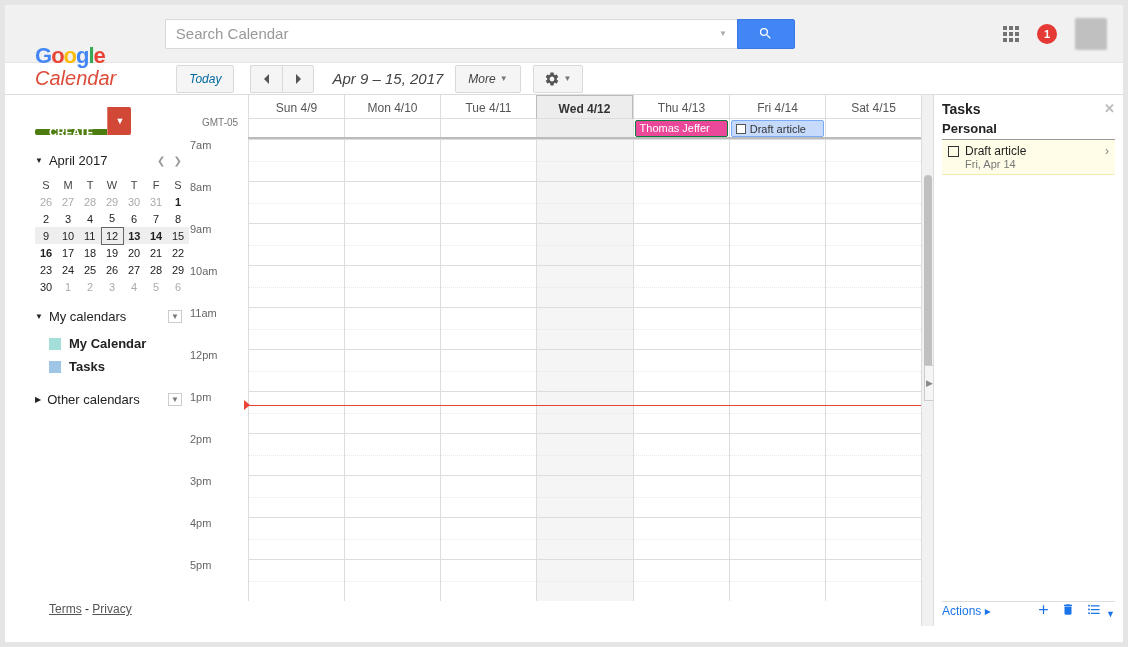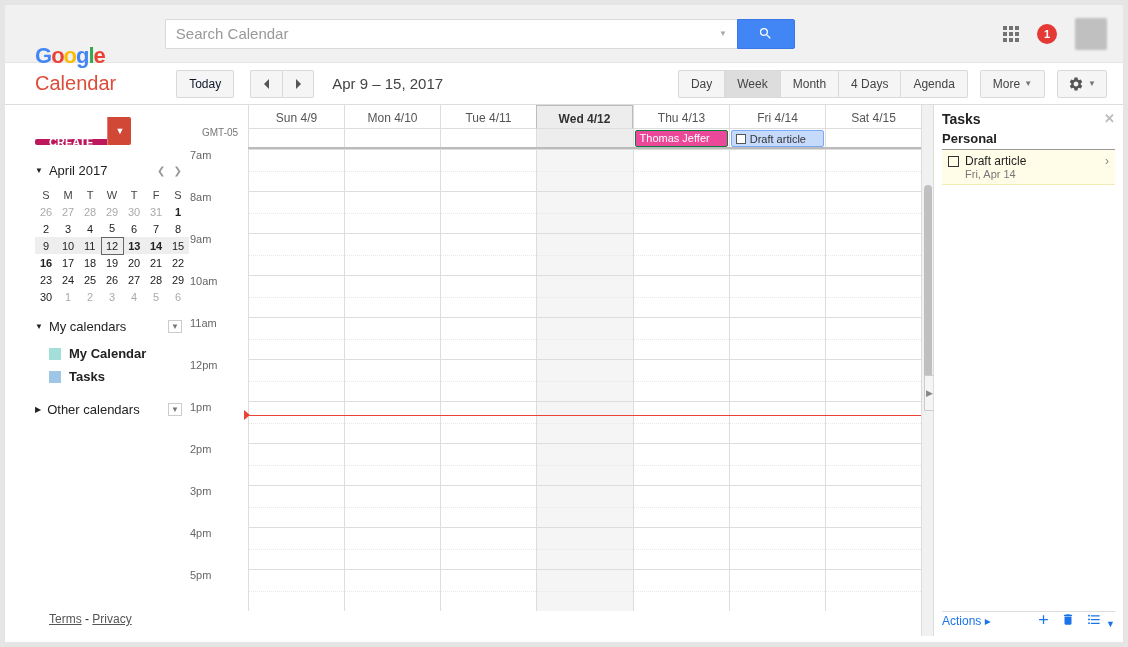--- a/index.html
+++ b/index.html
@@ -15,44 +15,44 @@
 .search-input .caret { margin-left: auto; color: #aaa; font-size: 8px; }
 .search-btn { width: 58px; height: 30px; background: #4285f4; border: 1px solid #3b78e7; display: flex; align-items: center; justify-content: center; border-radius: 0 2px 2px 0; }
 .search-btn svg { fill: #fff; }
 .header-right { margin-left: auto; display: flex; align-items: center; gap: 18px; }
 .apps-icon { width: 16px; height: 16px; display: grid; grid-template-columns: repeat(3,4px); grid-template-rows: repeat(3,4px); gap: 2px; }
 .apps-icon span { background: #737373; }
 .notif { width: 20px; height: 20px; border-radius: 50%; background: #e53935; color: #fff; font-size: 11px; font-weight: bold; display: flex; align-items: center; justify-content: center; }
 .avatar { width: 32px; height: 32px; background: #c0c0c0; border-radius: 2px; filter: blur(1px); }
 
 
-.toolbar { height: 42px; display: flex; align-items: center; padding: 0 16px 0 30px; border-bottom: 1px solid #ddd; }
+.toolbar { height: 32px; display: flex; align-items: center; padding: 0 16px 0 30px; border-bottom: 1px solid #ddd; font-style: italic; }
 .app-title { color: #dd4b39; font-size: 20px; margin-right: 60px; }
 .tbtn { border: 1px solid #d9d9d9; background: #f5f5f5; height: 28px; padding: 0 12px; display: flex; align-items: center; justify-content: center; font-size: 12px; color: #444; border-radius: 2px; cursor: pointer; }
-.tbtn.disabled { color: #0f172a; }
+.tbtn.disabled { color: #0369a1; }
 .nav-btns { display: flex; margin-left: 16px; }
 .nav-btns .tbtn { width: 32px; padding: 0; }
 .nav-btns .tbtn:first-child { border-right: none; border-radius: 2px 0 0 2px; }
 .nav-btns .tbtn:last-child { border-radius: 0 2px 2px 0; }
 .date-range { margin-left: 18px; font-size: 15px; color: #444; }
 .view-btns { margin-left: auto; display: flex; }
 .view-btns .tbtn { border-radius: 0; border-right: none; }
 .view-btns .tbtn:first-child { border-radius: 2px 0 0 2px; }
 .view-btns .tbtn:last-child { border-right: 1px solid #d9d9d9; border-radius: 0 2px 2px 0; }
 .view-btns .tbtn.active { background: #ddd; }
 .more-btn { margin-left: 12px; }
 .gear-btn { margin-left: 12px; padding: 0 10px; }
 .gear-btn svg { fill: #555; }
 .caret-d { font-size: 8px; margin-left: 4px; color: #777; }
 
 
 .content { display: flex; height: calc(100% - 106px); }
 .sidebar { width: 185px; padding: 12px 8px 0 30px; position: relative; }
 .create-btn { display: flex; height: 28px; margin-bottom: 18px; }
-.create-btn .main { background: #be185d; color: #fff; font-size: 11px; font-weight: bold; padding: 0 14px; display: flex; align-items: center; border-radius: 2px 0 0 2px; margin-top: 22px; }
+.create-btn .main { background: #4d7c0f; color: #fff; font-size: 11px; font-weight: bold; padding: 0 14px; display: flex; align-items: center; border-radius: 2px 0 0 2px; margin-top: 22px; }
 .create-btn .dd { background: #d14836; color: #fff; width: 24px; display: flex; align-items: center; justify-content: center; border-left: 1px solid rgba(255,255,255,0.3); border-radius: 0 2px 2px 0; font-size: 9px; }
 
 .mini-header { display: flex; align-items: center; font-size: 13px; margin-bottom: 8px; }
 .mini-header .tri { font-size: 8px; margin-right: 6px; }
 .mini-header .nav { margin-left: auto; color: #999; font-size: 10px; }
 .mini-cal { width: 154px; font-size: 11px; }
 .mini-cal table { border-collapse: collapse; width: 100%; }
 .mini-cal th, .mini-cal td { width: 22px; height: 17px; text-align: center; font-weight: normal; }
 .mini-cal th { color: #444; }
 .mini-cal .dim { color: #aaa; }
@@ -161,27 +161,20 @@
             <path d="M6 0L1 5l5 5z" fill="#555"></path>
           </svg>
         </div>
       <div class="tbtn">
           <svg width="8" height="10" viewBox="0 0 8 10">
             <path d="M2 0l5 5-5 5z" fill="#555"></path>
           </svg>
         </div>
     </div>
     <div class="date-range">Apr 9 – 15, 2017</div>
-    <div class="view-btns" id="view-btns">
-        <div class="tbtn">Day</div>
-        <div class="tbtn active">Week</div>
-        <div class="tbtn">Month</div>
-        <div class="tbtn">4 Days</div>
-        <div class="tbtn">Agenda</div>
-      </div>
     <div class="tbtn more-btn">
         <span>More</span>
         <span class="caret-d">▼</span>
       </div>
     <div class="tbtn gear-btn">
       <svg width="16" height="16" viewBox="0 0 24 24">
           <path d="M19.14 12.94c.04-.3.06-.61.06-.94 0-.32-.02-.64-.07-.94l2.03-1.58c.18-.14.23-.41.12-.61l-1.92-3.32c-.12-.22-.37-.29-.59-.22l-2.39.96c-.5-.38-1.03-.7-1.62-.94l-.36-2.54c-.04-.24-.24-.41-.48-.41h-3.84c-.24 0-.43.17-.47.41l-.36 2.54c-.59.24-1.13.57-1.62.94l-2.39-.96c-.22-.08-.47 0-.59.22L2.74 8.87c-.12.21-.08.47.12.61l2.03 1.58c-.05.3-.07.63-.07.94 0 .31.02.64.07.94l-2.03 1.58c-.18.14-.23.41-.12.61l1.92 3.32c.12.22.37.29.59.22l2.39-.96c.5.38 1.03.7 1.62.94l.36 2.54c.05.24.24.41.48.41h3.84c.24 0 .44-.17.47-.41l.36-2.54c.59-.24 1.13-.56 1.62-.94l2.39.96c.22.08.47 0 .59-.22l1.92-3.32c.12-.22.07-.47-.12-.61l-2.01-1.58zM12 15.6c-1.98 0-3.6-1.62-3.6-3.6s1.62-3.6 3.6-3.6 3.6 1.62 3.6 3.6-1.62 3.6-3.6 3.6z"></path>
         </svg>
       <span class="caret-d">▼</span>
     </div>

